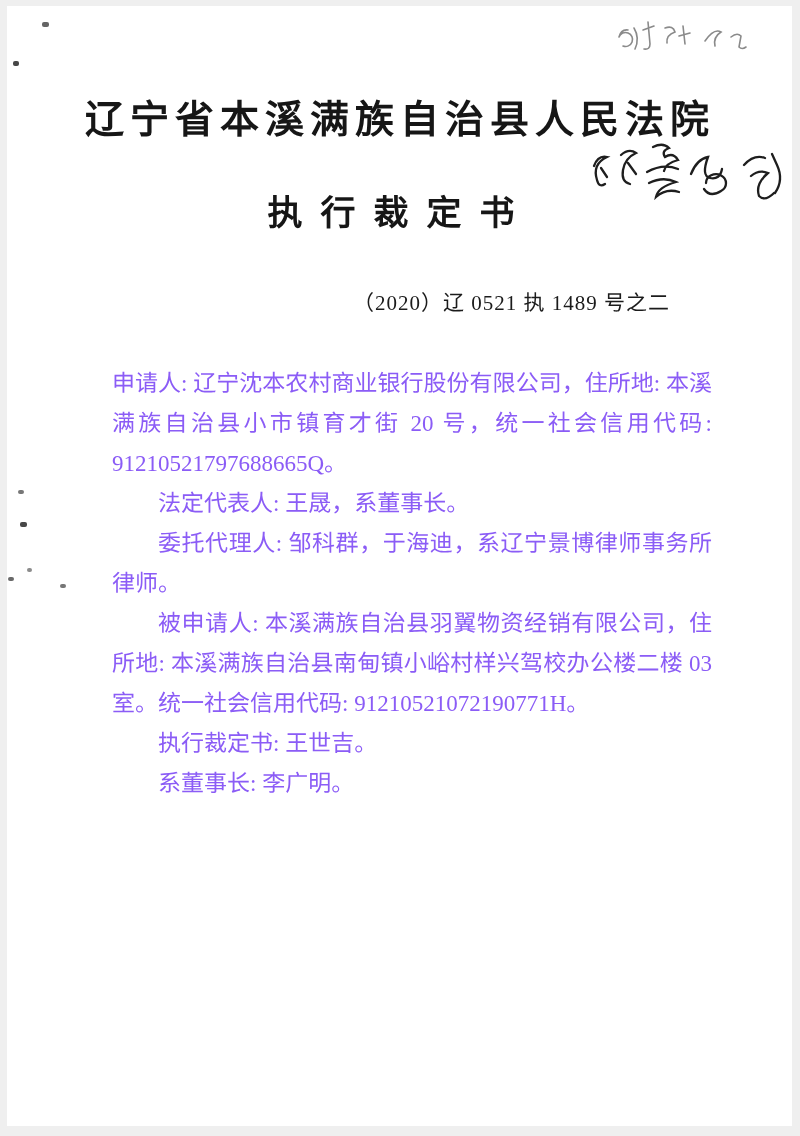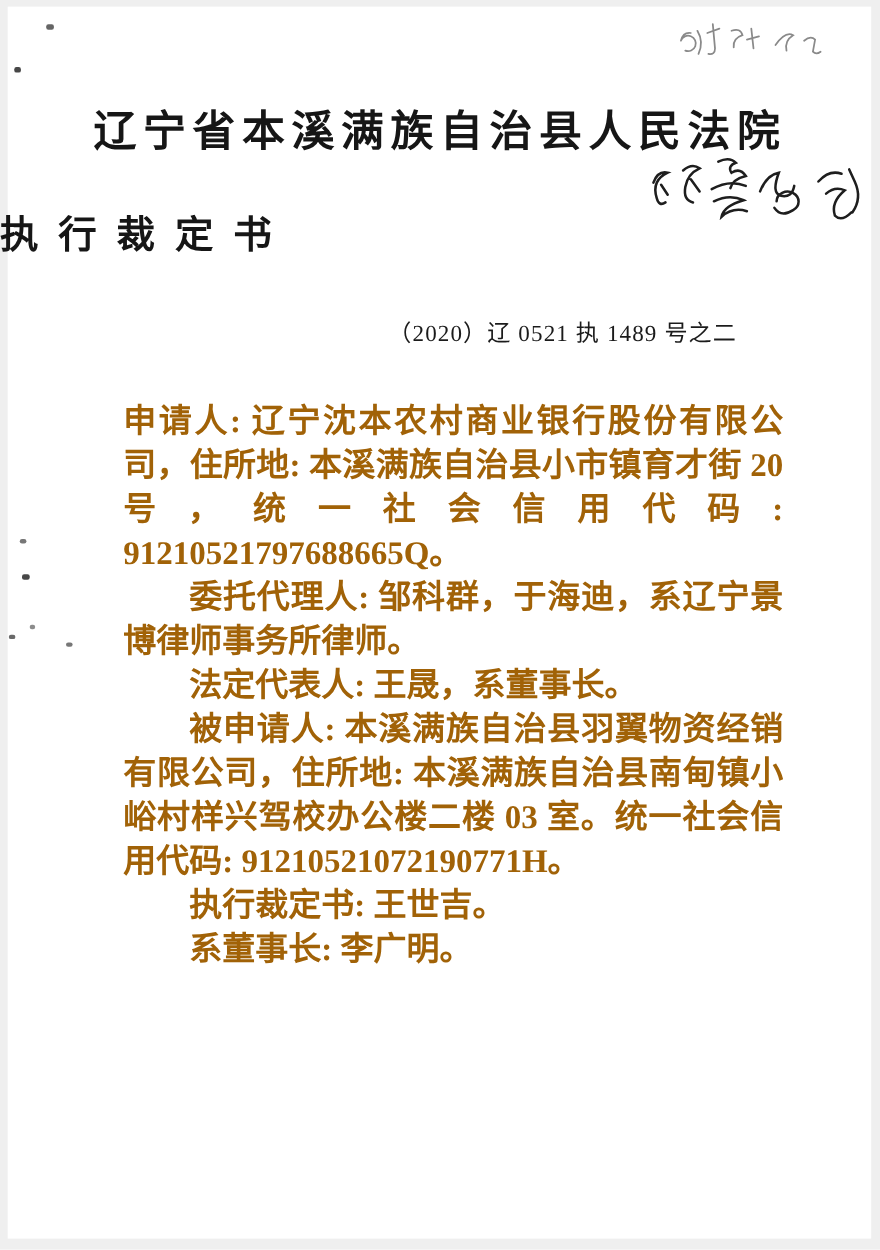--- a/index.html
+++ b/index.html
@@ -19,34 +19,35 @@
   }
   .court-name{
     position:absolute;top:88px;left:0;width:800px;
     text-align:center;
     font-size:39px;font-weight:bold;color:#161616;
     letter-spacing:6px;
     white-space:nowrap;
   }
   .doc-type{
     position:absolute;top:184px;left:0;width:800px;
+    text-align:center;
     font-size:35px;font-weight:bold;color:#161616;
     letter-spacing:18px;
     white-space:nowrap;
   }
   .case-number{
     position:absolute;top:286px;right:130px;
     font-size:21px;color:#1b1b1b;
     letter-spacing:1px;
     white-space:nowrap;
     margin-left:16px;
   }
   .body-text{
     position:absolute;top:364px;left:112px;width:600px;
-    font-size:30px;line-height:40px;color:#a16207;font-weight:bold;
+    font-size:23px;line-height:40px;color:#8b5cf6;
   }
   .body-text p{
     margin:0;padding:0;
     text-align:justify;
     text-align-last:left;
   }
   .body-text p.indent{ text-indent:2em; }
   .hw{ position:absolute; }
   .hw svg{ display:block; }
   .speckle{ position:absolute; border-radius:2px; }
@@ -81,22 +82,22 @@
       <path d="M61,36 q16,-9 31,-3 M63,47 q14,-7 27,-1 q-18,5 -20,15 q10,-9 23,-5"></path>
       <path d="M105,38 q6,-15 17,-17 q-7,19 2,21 q10,2 12,-9"></path>
       <path d="M120,47 a10,9 0 1 1 15,8 q-11,7 -17,-2"></path>
       <path d="M158,29 q10,-11 21,-7 M165,40 q8,-7 17,-3 q-13,11 -9,23 q6,6 15,-3"></path>
       <path d="M186,18 l5,11 q7,15 -2,28"></path>
     </svg>
   </div>
 
   <div class="body-text">
     <p>申请人: 辽宁沈本农村商业银行股份有限公司，住所地: 本溪满族自治县小市镇育才街 20 号，统一社会信用代码: 91210521797688665Q。</p>
+    <p class="indent">法定代表人: 王晟，系董事长。</p>
     <p class="indent">委托代理人: 邹科群，于海迪，系辽宁景博律师事务所律师。</p>
-    <p class="indent">法定代表人: 王晟，系董事长。</p>
     <p class="indent">被申请人: 本溪满族自治县羽翼物资经销有限公司，住所地: 本溪满族自治县南甸镇小峪村样兴驾校办公楼二楼 03 室。统一社会信用代码: 91210521072190771H。</p>
     <p class="indent">执行裁定书: 王世吉。</p>
     <p class="indent">系董事长: 李广明。</p>
   </div>
 
   <div class="speckle" style="left:42px;top:22px;width:7px;height:5px;background:#4a4a4a;opacity:.85;"></div>
   <div class="speckle" style="left:13px;top:61px;width:6px;height:5px;background:#333;opacity:.9;"></div>
   <div class="speckle" style="left:18px;top:490px;width:6px;height:4px;background:#555;opacity:.8;"></div>
   <div class="speckle" style="left:20px;top:522px;width:7px;height:5px;background:#333;opacity:.9;"></div>
   <div class="speckle" style="left:27px;top:568px;width:5px;height:4px;background:#666;opacity:.75;"></div>

